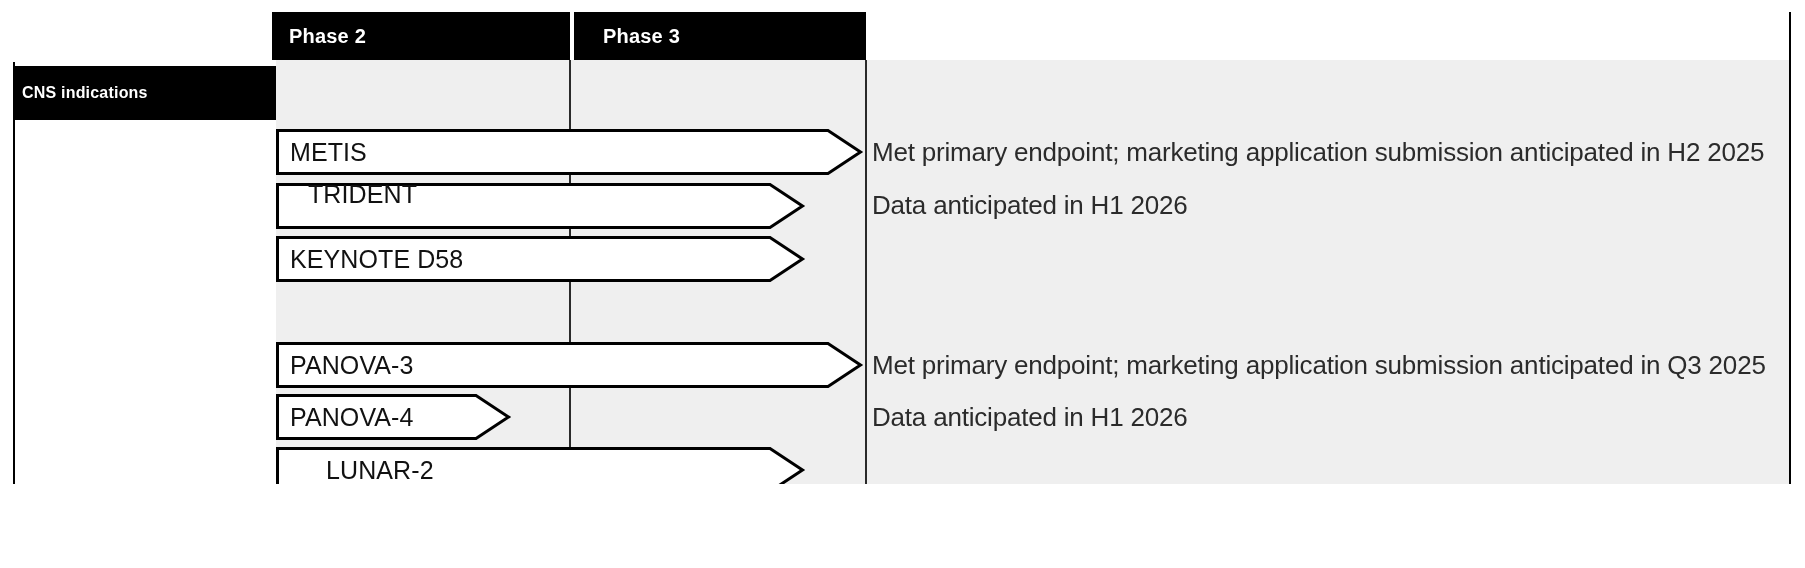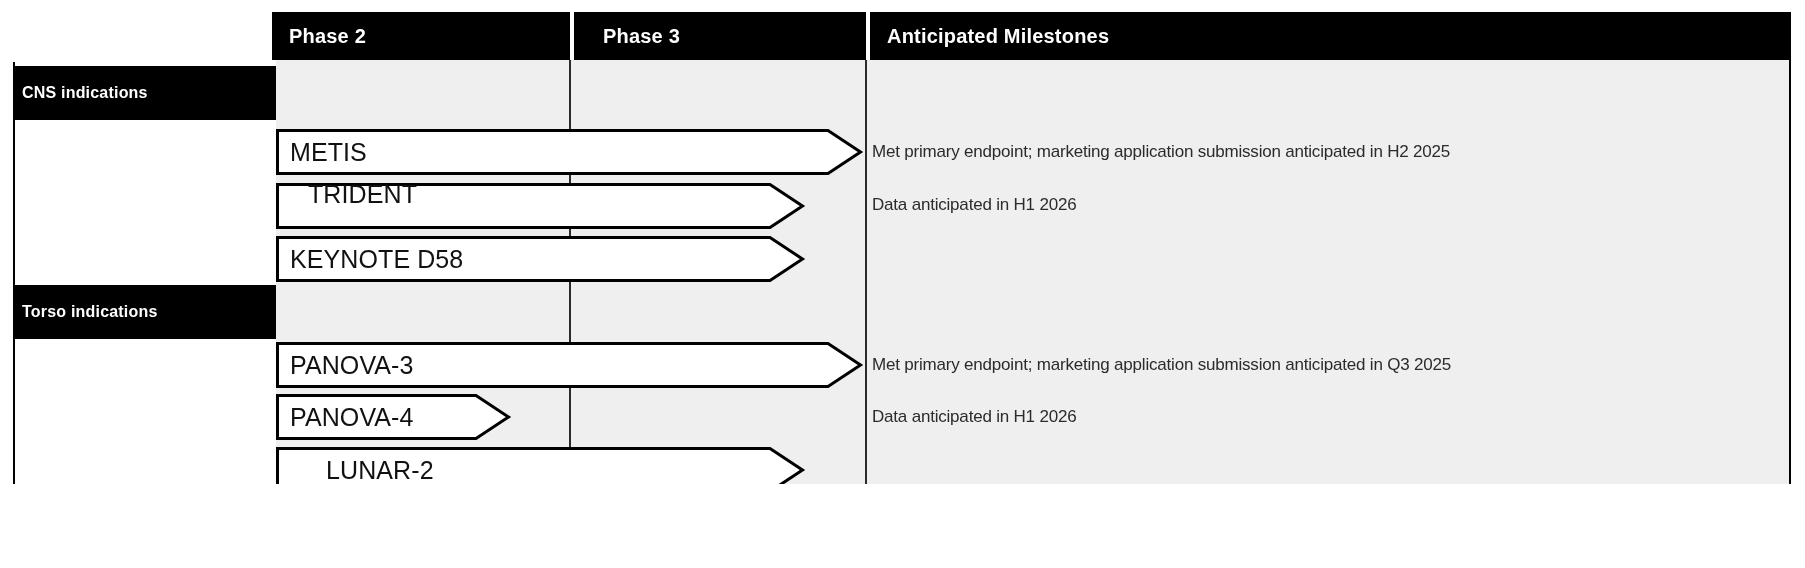--- a/index.html
+++ b/index.html
@@ -27,42 +27,40 @@
   .s-cns{top:66px;}
   .s-torso{top:285px;}
   
   .vline{position:absolute;top:60px;width:2px;height:491px;background:#2a2a2a;z-index:1;}
   .vl-1{left:569px;}
   .vl-2{left:865px;}
   
   .arrow-svg{position:absolute;z-index:2;overflow:visible;}
   .arrow-label{position:absolute;z-index:3;font-size:25px;color:#111;
                line-height:46px;height:46px;white-space:nowrap;letter-spacing:0.1px;}
-  .milestone{position:absolute;left:872px;z-index:2;font-size:17px;color:#2b2b2b;
+  .milestone{position:absolute;left:872px;z-index:2;font-size:26px;color:#2b2b2b;
              line-height:46px;height:46px;white-space:nowrap;letter-spacing:-0.2px;}
 </style>
 </head>
 <body>
 
 <div class="stage">
   <div class="body-bg"></div>
 
   <div class="border-left"></div>
   <div class="border-bottom"></div>
   <div class="border-right"></div>
 
   <div class="vline vl-1"></div>
   <div class="vline vl-2"></div>
 
   <div class="hcell h-p2">Phase 2</div>
   <div class="hcell h-p3">Phase 3</div>
-  <div class="hcell h-ms">Anticipated Milestones</div>
 
   <div class="scell s-cns">CNS indications</div>
-  <div class="scell s-torso">Torso indications</div>
 
   <div id="generated">
       <svg class="arrow-svg" width="590" height="46" style="left: 276px; top: 129px;">
         <polygon points="1.5,1.5 552,1.5 584.5,23 552,44.5 1.5,44.5" fill="#ffffff" stroke="#000000" stroke-width="3" stroke-linejoin="miter"></polygon>
       </svg>
       <div class="arrow-label" style="left: 290px; top: 129px;">METIS</div>
       <svg class="arrow-svg" width="532" height="46" style="left: 276px; top: 183px;">
         <polygon points="1.5,1.5 494,1.5 526.5,23 494,44.5 1.5,44.5" fill="#ffffff" stroke="#000000" stroke-width="3" stroke-linejoin="miter"></polygon>
       </svg>
       <div class="arrow-label" style="left: 290px; top: 171px; margin-left: 18px;">TRIDENT</div>

